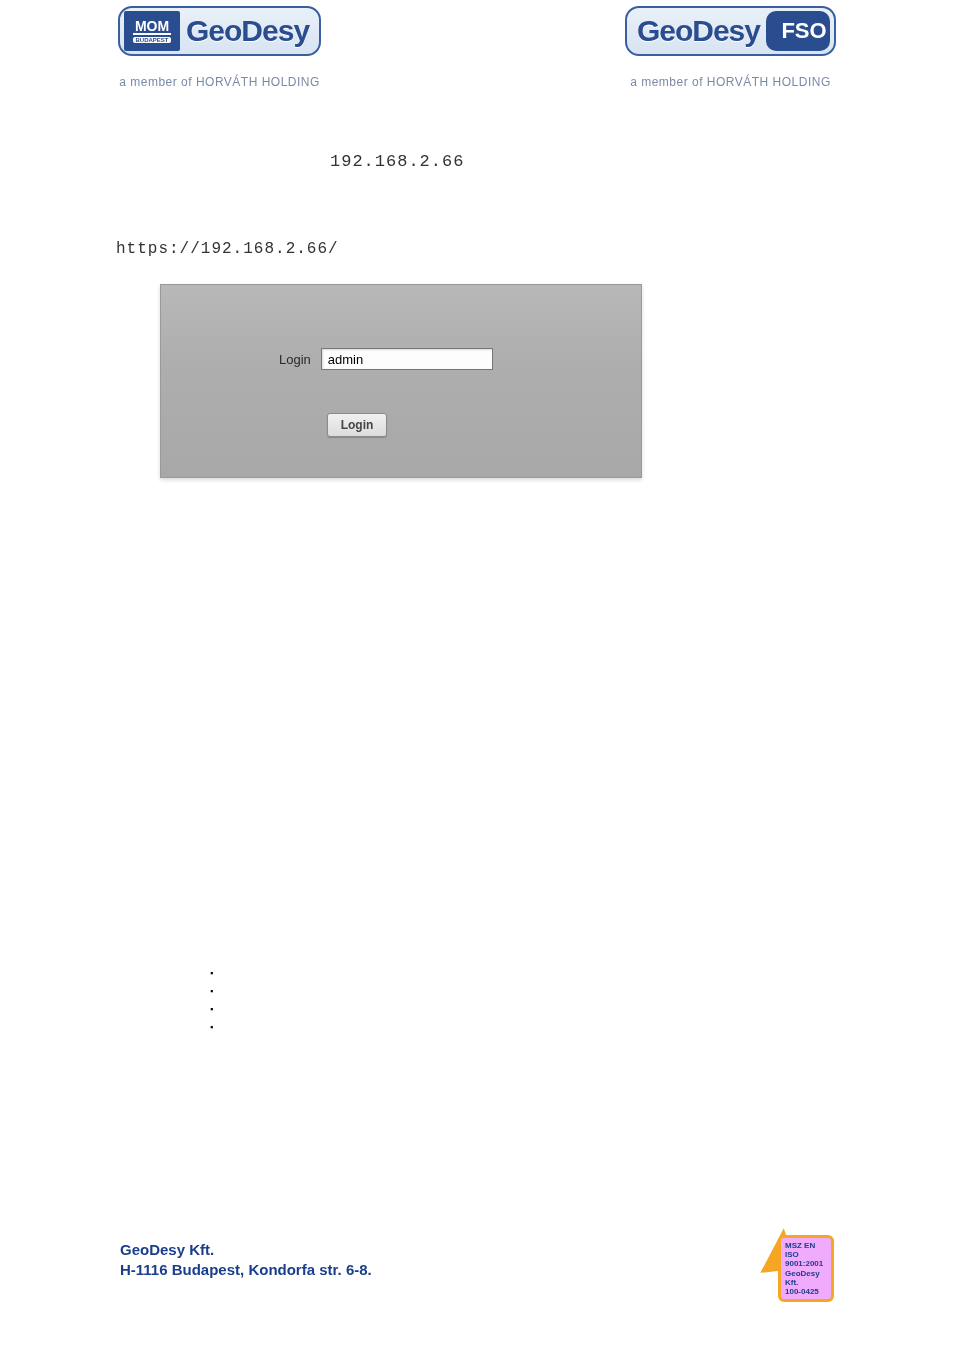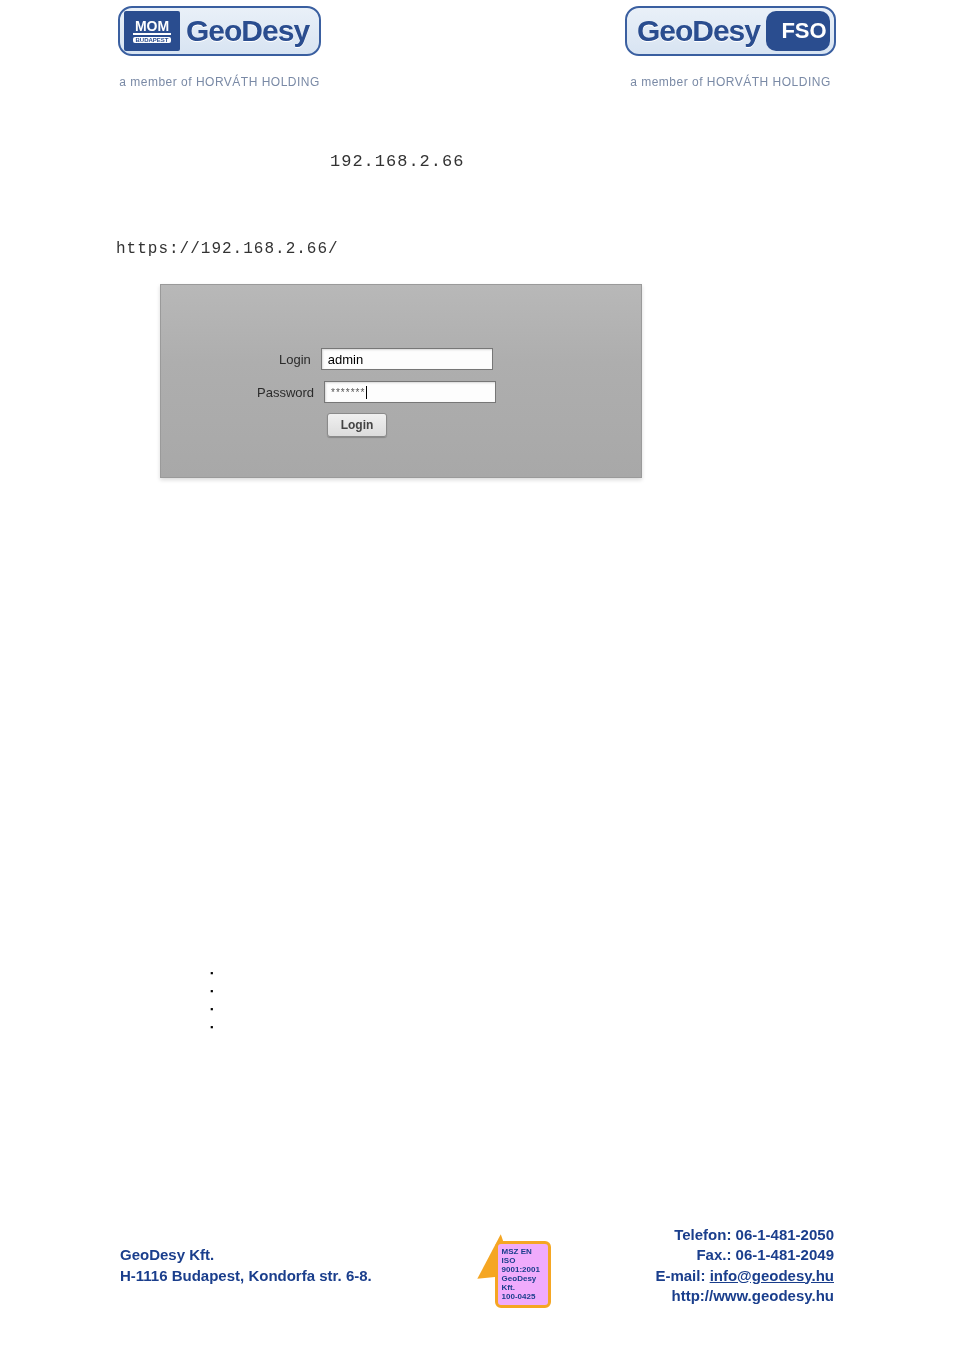--- a/index.html
+++ b/index.html
@@ -210,27 +210,20 @@
 </div>
 
 <div class="ip-title">192.168.2.66</div>
 <div class="url-line">https://192.168.2.66/</div>
 
 <div class="login-panel">
   <div class="form-row login">
     <span class="form-label">Login</span>
     <input class="text-input" type="text" value="admin" style="">
   </div>
-  <div class="form-row pass">
-    <span class="form-label">Password</span>
-    <div class="text-input pass-input">
-      <span>*******</span>
-      <span class="pass-caret"></span>
-    </div>
-  </div>
   <div class="login-btn">Login</div>
 </div>
 
 <ul class="bullets">
   <li></li>
   <li></li>
   <li></li>
   <li></li>
 </ul>
 
@@ -241,21 +234,13 @@
   </div>
   <div class="iso-badge">
     <div class="iso-tick"></div>
     <div class="iso-box">
       <div>MSZ EN</div>
       <div>ISO 9001:2001</div>
       <div>GeoDesy Kft.</div>
       <div>100-0425</div>
     </div>
   </div>
-  <div class="footer-right">
-    <div>Telefon: 06-1-481-2050</div>
-    <div>Fax.: 06-1-481-2049</div>
-    <div>
-      <span>E-mail: </span><a href="#">info@geodesy.hu</a>
-    </div>
-    <div>http://www.geodesy.hu</div>
-  </div>
 </div>
 
 </body></html>

